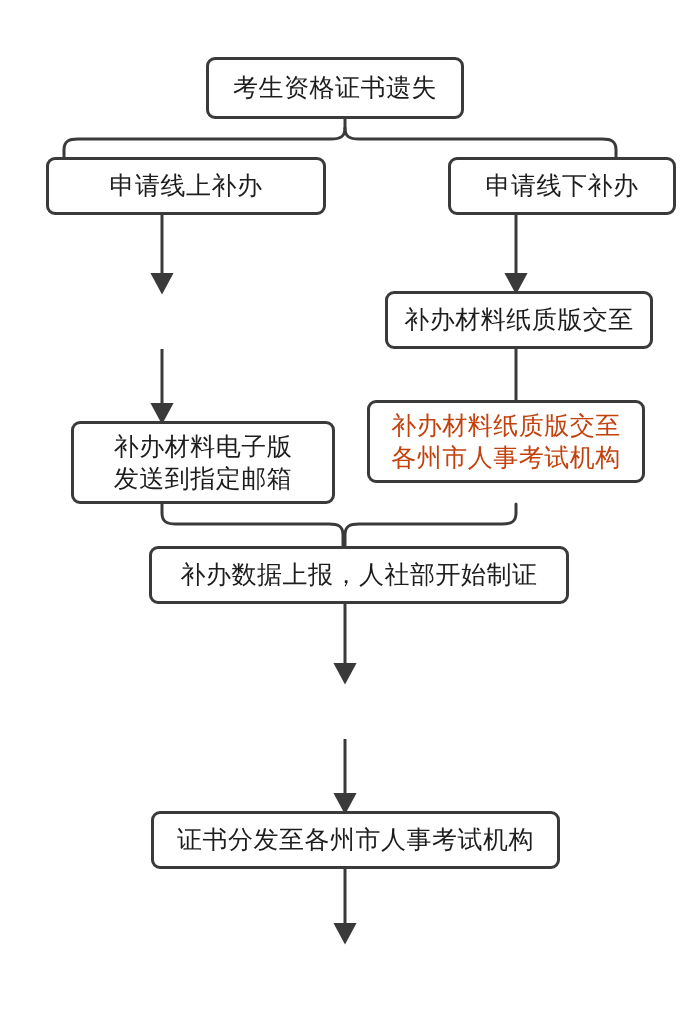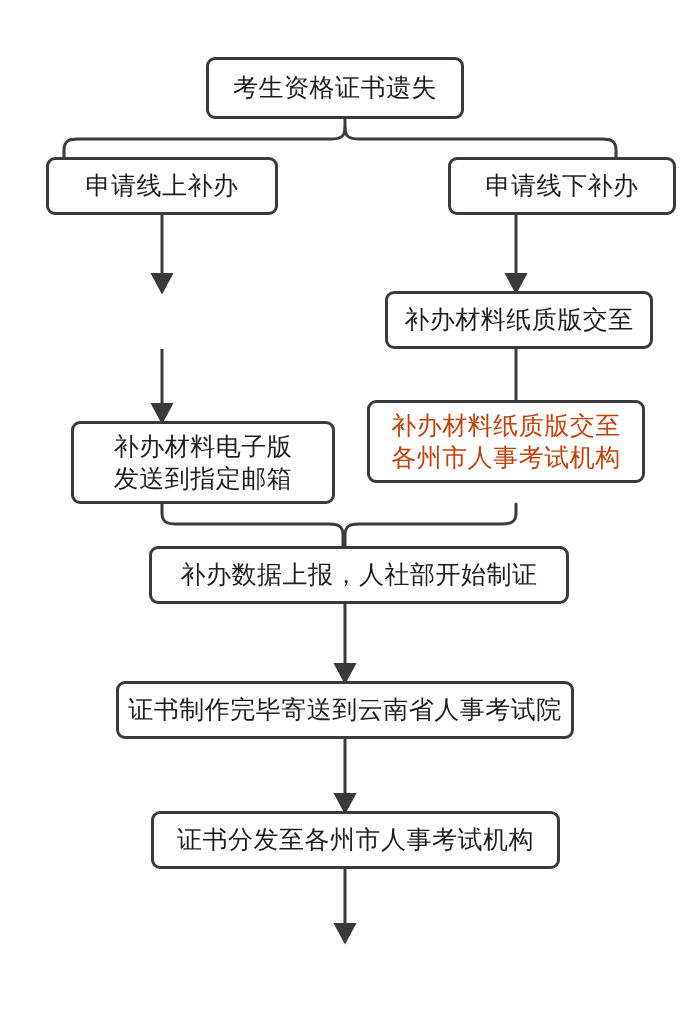--- a/index.html
+++ b/index.html
@@ -103,24 +103,23 @@
     </g>
     <g>
       <line x1="345" y1="739" x2="345" y2="803" stroke="#3a3a3a" stroke-width="3" marker-end="url(#arrowhead)"></line>
     </g>
     <g>
       <line x1="345" y1="869" x2="345" y2="933" stroke="#3a3a3a" stroke-width="3" marker-end="url(#arrowhead)"></line>
     </g>
   </svg>
 
   <div class="node" style="left: 206px; top: 57px; width: 258px; height: 62px; border-color: rgb(58, 58, 58); background: rgb(255, 255, 255); color: rgb(29, 29, 29);">考生资格证书遗失</div>
-  <div class="node" style="left: 46px; top: 157px; width: 232px; height: 58px; border-color: rgb(58, 58, 58); background: rgb(255, 255, 255); color: rgb(29, 29, 29);">申请线上补办</div>
+  <div class="node" style="left: 46px; top: 157px; width: 280px; height: 58px; border-color: rgb(58, 58, 58); background: rgb(255, 255, 255); color: rgb(29, 29, 29);">申请线上补办</div>
   <div class="node" style="left: 402px; top: 157px; width: 228px; height: 58px; border-color: rgb(58, 58, 58); background: rgb(255, 255, 255); color: rgb(29, 29, 29); margin-left: 46px;">申请线下补办</div>
   <div class="node" style="left: 385px; top: 291px; width: 268px; height: 58px; border-color: rgb(58, 58, 58); background: rgb(255, 255, 255); color: rgb(29, 29, 29);">补办材料纸质版交至</div>
   <div class="node" style="left: 33px; top: 421px; width: 264px; height: 83px; border-color: rgb(58, 58, 58); background: rgb(255, 255, 255); color: rgb(29, 29, 29); margin-left: 38px;">补办材料电子版
 发送到指定邮箱</div>
   <div class="node" style="left: 367px; top: 400px; width: 278px; height: 83px; border-color: rgb(58, 58, 58); background: rgb(255, 255, 255); color: #c2410c;">补办材料纸质版交至
 各州市人事考试机构</div>
   <div class="node" style="left: 149px; top: 546px; width: 420px; height: 58px; border-color: rgb(58, 58, 58); background: rgb(255, 255, 255); color: rgb(29, 29, 29);">补办数据上报，人社部开始制证</div>
-  <div class="node" style="left: 116px; top: 681px; width: 458px; height: 58px; border-color: rgb(58, 58, 58); background: rgb(255, 255, 255); color: rgb(29, 29, 29);">证书制作完毕寄送到云南省人事考试院</div>
   <div class="node" style="left: 151px; top: 811px; width: 409px; height: 58px; border-color: rgb(58, 58, 58); background: rgb(255, 255, 255); color: rgb(29, 29, 29);">证书分发至各州市人事考试机构</div>
 
 </div>
 
 </body></html>

